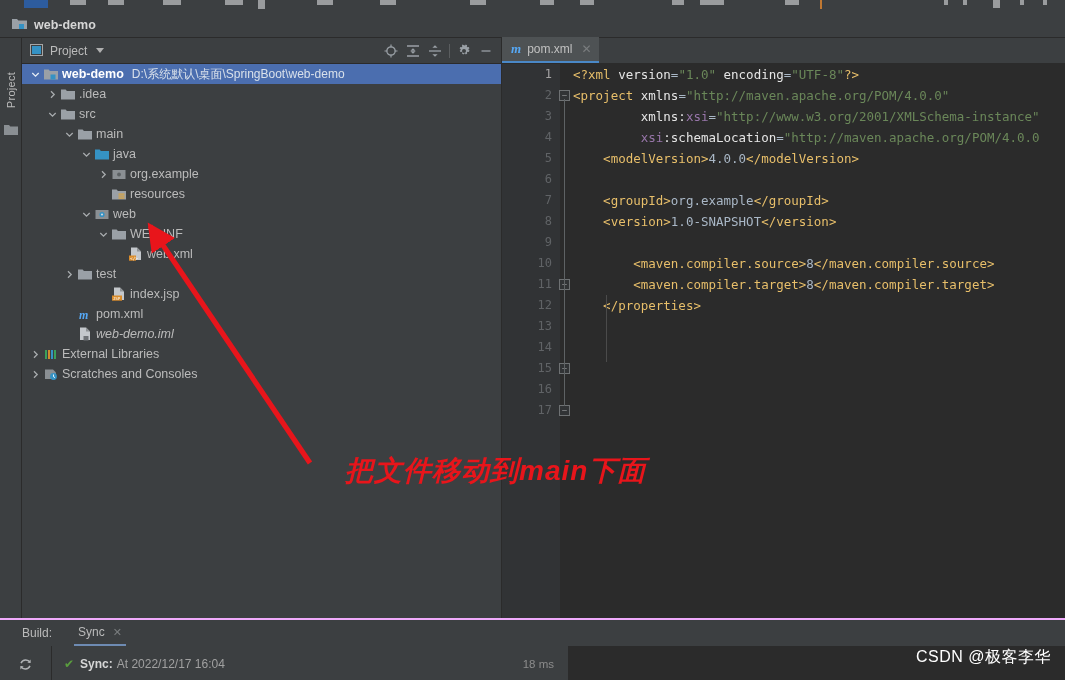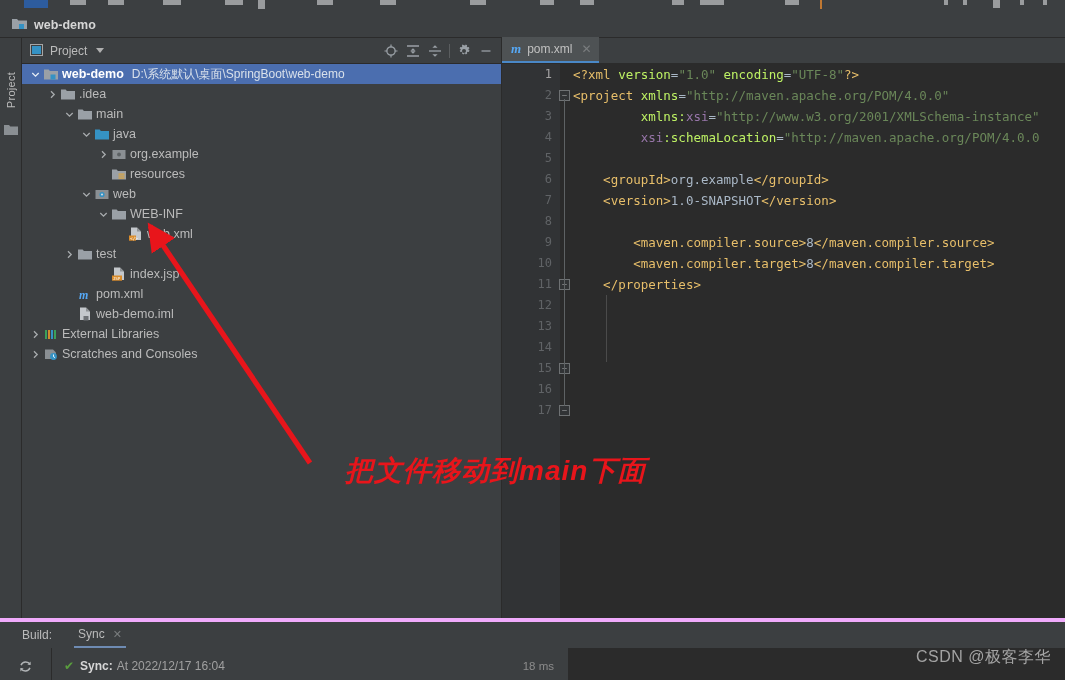--- a/index.html
+++ b/index.html
@@ -131,31 +131,31 @@
   .code-lines {
     position: absolute; top: 0; left: 71px; right: 0; height: 100%;
   }
   .cl {
     height: 21px; line-height: 21px; white-space: pre; color: #a9b7c6;
   }
   .ind-guide {
     position: absolute; width: 1px; background: #4b4b4b;
   }
   .tk-tag   { color: #e8bf6a; }
-  .tk-attr  { color: #bef264; }
+  .tk-attr  { color: #e5e5e5; }
   .tk-str   { color: #6a8759; }
   .tk-val   { color: #a9b7c6; }
   .tk-ns    { color: #9876aa; }
   .tk-pi    { color: #e8bf6a; }
   .tk-txt   { color: #a9b7c6; }
 
   
   .build {
     position: absolute; top: 618px; left: 0; width: 1065px; height: 62px;
-    background: #3c3f41; border-top: 4px solid #f0abfc;
+    background: #3c3f41; border-top: 2px solid #f0abfc;
   }
   .build-tabs {
     height: 26px; display: flex; align-items: center; padding-left: 22px;
   }
   .build-tabs .blabel { color: #bbbbbb; font-size: 12px; }
   .build-tabs .btab {
     margin-left: 22px; color: #bbbbbb; font-size: 12px;
     height: 26px; display: flex; align-items: center;
     border-bottom: 2px solid #6e8bb3; padding: 0 4px;
   }
@@ -177,21 +177,21 @@
   .build-body .check { color: #5a9e3e; font-size: 12px; margin-right: 6px; }
   .build-body .sname { color: #d6d6d6; font-size: 12px; font-weight: bold; }
   .build-body .sdate { color: #a0a0a0; font-size: 12px; margin-left: 4px; }
   .build-body .dur {
     position: absolute; right: 14px; color: #8c8c8c; font-size: 11.5px;
   }
   .build-body .rest { flex: 1; background: #2b2b2b; }
 
   .watermark {
     position: absolute; right: 14px; bottom: 12px;
-    color: #a3a3a3; font-size: 16px; letter-spacing: .5px; text-align: right;
+    color: #ffffff; font-size: 16px; letter-spacing: .5px; text-align: right;
   }
 
   
   .anno-svg {
     position: absolute; top: 0; left: 0; width: 1065px; height: 680px;
     pointer-events: none;
   }
   .anno-text {
     position: absolute; left: 345px; top: 452px;
     color: #e8151b; font-size: 28px; font-weight: bold; font-style: italic;
@@ -314,20 +314,33 @@
               <path d="M3 1.3L6.2 4.5 3 7.7" stroke="#a8acae" stroke-width="1.3" fill="none"></path>
             </svg>
           </span>
           <span class="ico">
             <svg width="14" height="13" viewBox="0 0 14 13">
               <path d="M0 1.5h4.6l1.3 1.5H14V11.5H0z" fill="#9aa0a6"></path>
             </svg>
           </span>
           <span class="lbl">.idea</span>
         </div>
+        <div class="trow" style="padding-left: 23px;">
+          <span class="arr">
+            <svg width="9" height="9" viewBox="0 0 9 9">
+              <path d="M1.3 3L4.5 6.2 7.7 3" stroke="#a8acae" stroke-width="1.3" fill="none"></path>
+            </svg>
+          </span>
+          <span class="ico">
+            <svg width="14" height="13" viewBox="0 0 14 13">
+              <path d="M0 1.5h4.6l1.3 1.5H14V11.5H0z" fill="#9aa0a6"></path>
+            </svg>
+          </span>
+          <span class="lbl">src</span>
+        </div>
         <div class="trow" style="padding-left: 40px;">
           <span class="arr">
             <svg width="9" height="9" viewBox="0 0 9 9">
               <path d="M1.3 3L4.5 6.2 7.7 3" stroke="#a8acae" stroke-width="1.3" fill="none"></path>
             </svg>
           </span>
           <span class="ico">
             <svg width="14" height="13" viewBox="0 0 14 13">
               <path d="M0 1.5h4.6l1.3 1.5H14V11.5H0z" fill="#9aa0a6"></path>
             </svg>
@@ -440,21 +453,21 @@
         </div>
         <div class="trow" style="padding-left: 40px;">
           <span class="arr"></span>
           <span class="ico">
             <svg width="14" height="14" viewBox="0 0 14 14">
               <text x="1" y="11.5" font-size="12" fill="#56a8f5" font-style="italic" font-weight="bold" font-family="serif">m</text>
             </svg>
           </span>
           <span class="lbl">pom.xml</span>
         </div>
-        <div class="trow" style="padding-left: 40px;">
+        <div class="trow" style="padding-left: 40px; font-style: italic;">
           <span class="arr"></span>
           <span class="ico">
             <svg width="14" height="14" viewBox="0 0 14 14">
               <path d="M2 0.5h6l4 4V13H2z" fill="#c4c8cc"></path>
               <path d="M8 0.5l4 4H8z" fill="#8e9295"></path>
               <rect x="5.5" y="9" width="5" height="4.5" fill="#6e7276"></rect>
             </svg>
           </span>
           <span class="lbl">web-demo.iml</span>
         </div>
@@ -526,20 +539,21 @@
           <div class="fold" style="top: 299px;">−</div>
           <div class="fold" style="top: 341px;">−</div>
           <div class="foldline" style="top: 35px; height: 307px;"></div>
           <div class="foldline" style="top: 224px; height: 76px;"></div>
         </div>
       <div class="code-lines" id="codelines">
           <div class="cl"><span class="tk-pi">&lt;?xml </span><span class="tk-attr">version</span><span class="tk-txt">=</span><span class="tk-str">"1.0"</span><span class="tk-txt"> </span><span class="tk-attr">encoding</span><span class="tk-txt">=</span><span class="tk-str">"UTF-8"</span><span class="tk-pi">?&gt;</span></div>
           <div class="cl"><span class="tk-tag">&lt;project </span><span class="tk-attr">xmlns</span><span class="tk-txt">=</span><span class="tk-str">"http://maven.apache.org/POM/4.0.0"</span></div>
           <div class="cl"><span class="tk-txt">         </span><span class="tk-attr">xmlns:</span><span class="tk-ns">xsi</span><span class="tk-txt">=</span><span class="tk-str">"http://www.w3.org/2001/XMLSchema-instance"</span></div>
           <div class="cl"><span class="tk-txt">         </span><span class="tk-ns">xsi</span><span class="tk-attr">:schemaLocation</span><span class="tk-txt">=</span><span class="tk-str">"http://maven.apache.org/POM/4.0.0</span></div>
+          <div class="cl"><span class="tk-txt">    </span><span class="tk-tag">&lt;modelVersion&gt;</span><span class="tk-val">4.0.0</span><span class="tk-tag">&lt;/modelVersion&gt;</span></div>
           <div class="cl">&nbsp;</div>
           <div class="cl"><span class="tk-txt">    </span><span class="tk-tag">&lt;groupId&gt;</span><span class="tk-val">org.example</span><span class="tk-tag">&lt;/groupId&gt;</span></div>
           <div class="cl"><span class="tk-txt">    </span><span class="tk-tag">&lt;version&gt;</span><span class="tk-val">1.0-SNAPSHOT</span><span class="tk-tag">&lt;/version&gt;</span></div>
           <div class="cl">&nbsp;</div>
           <div class="cl"><span class="tk-txt">        </span><span class="tk-tag">&lt;maven.compiler.source&gt;</span><span class="tk-val">8</span><span class="tk-tag">&lt;/maven.compiler.source&gt;</span></div>
           <div class="cl"><span class="tk-txt">        </span><span class="tk-tag">&lt;maven.compiler.target&gt;</span><span class="tk-val">8</span><span class="tk-tag">&lt;/maven.compiler.target&gt;</span></div>
           <div class="cl"><span class="tk-txt">    </span><span class="tk-tag">&lt;/properties&gt;</span></div>
           <div class="cl">&nbsp;</div>
           <div class="ind-guide" style="left: 33px; top: 231px; height: 67px;"></div>
         </div>

